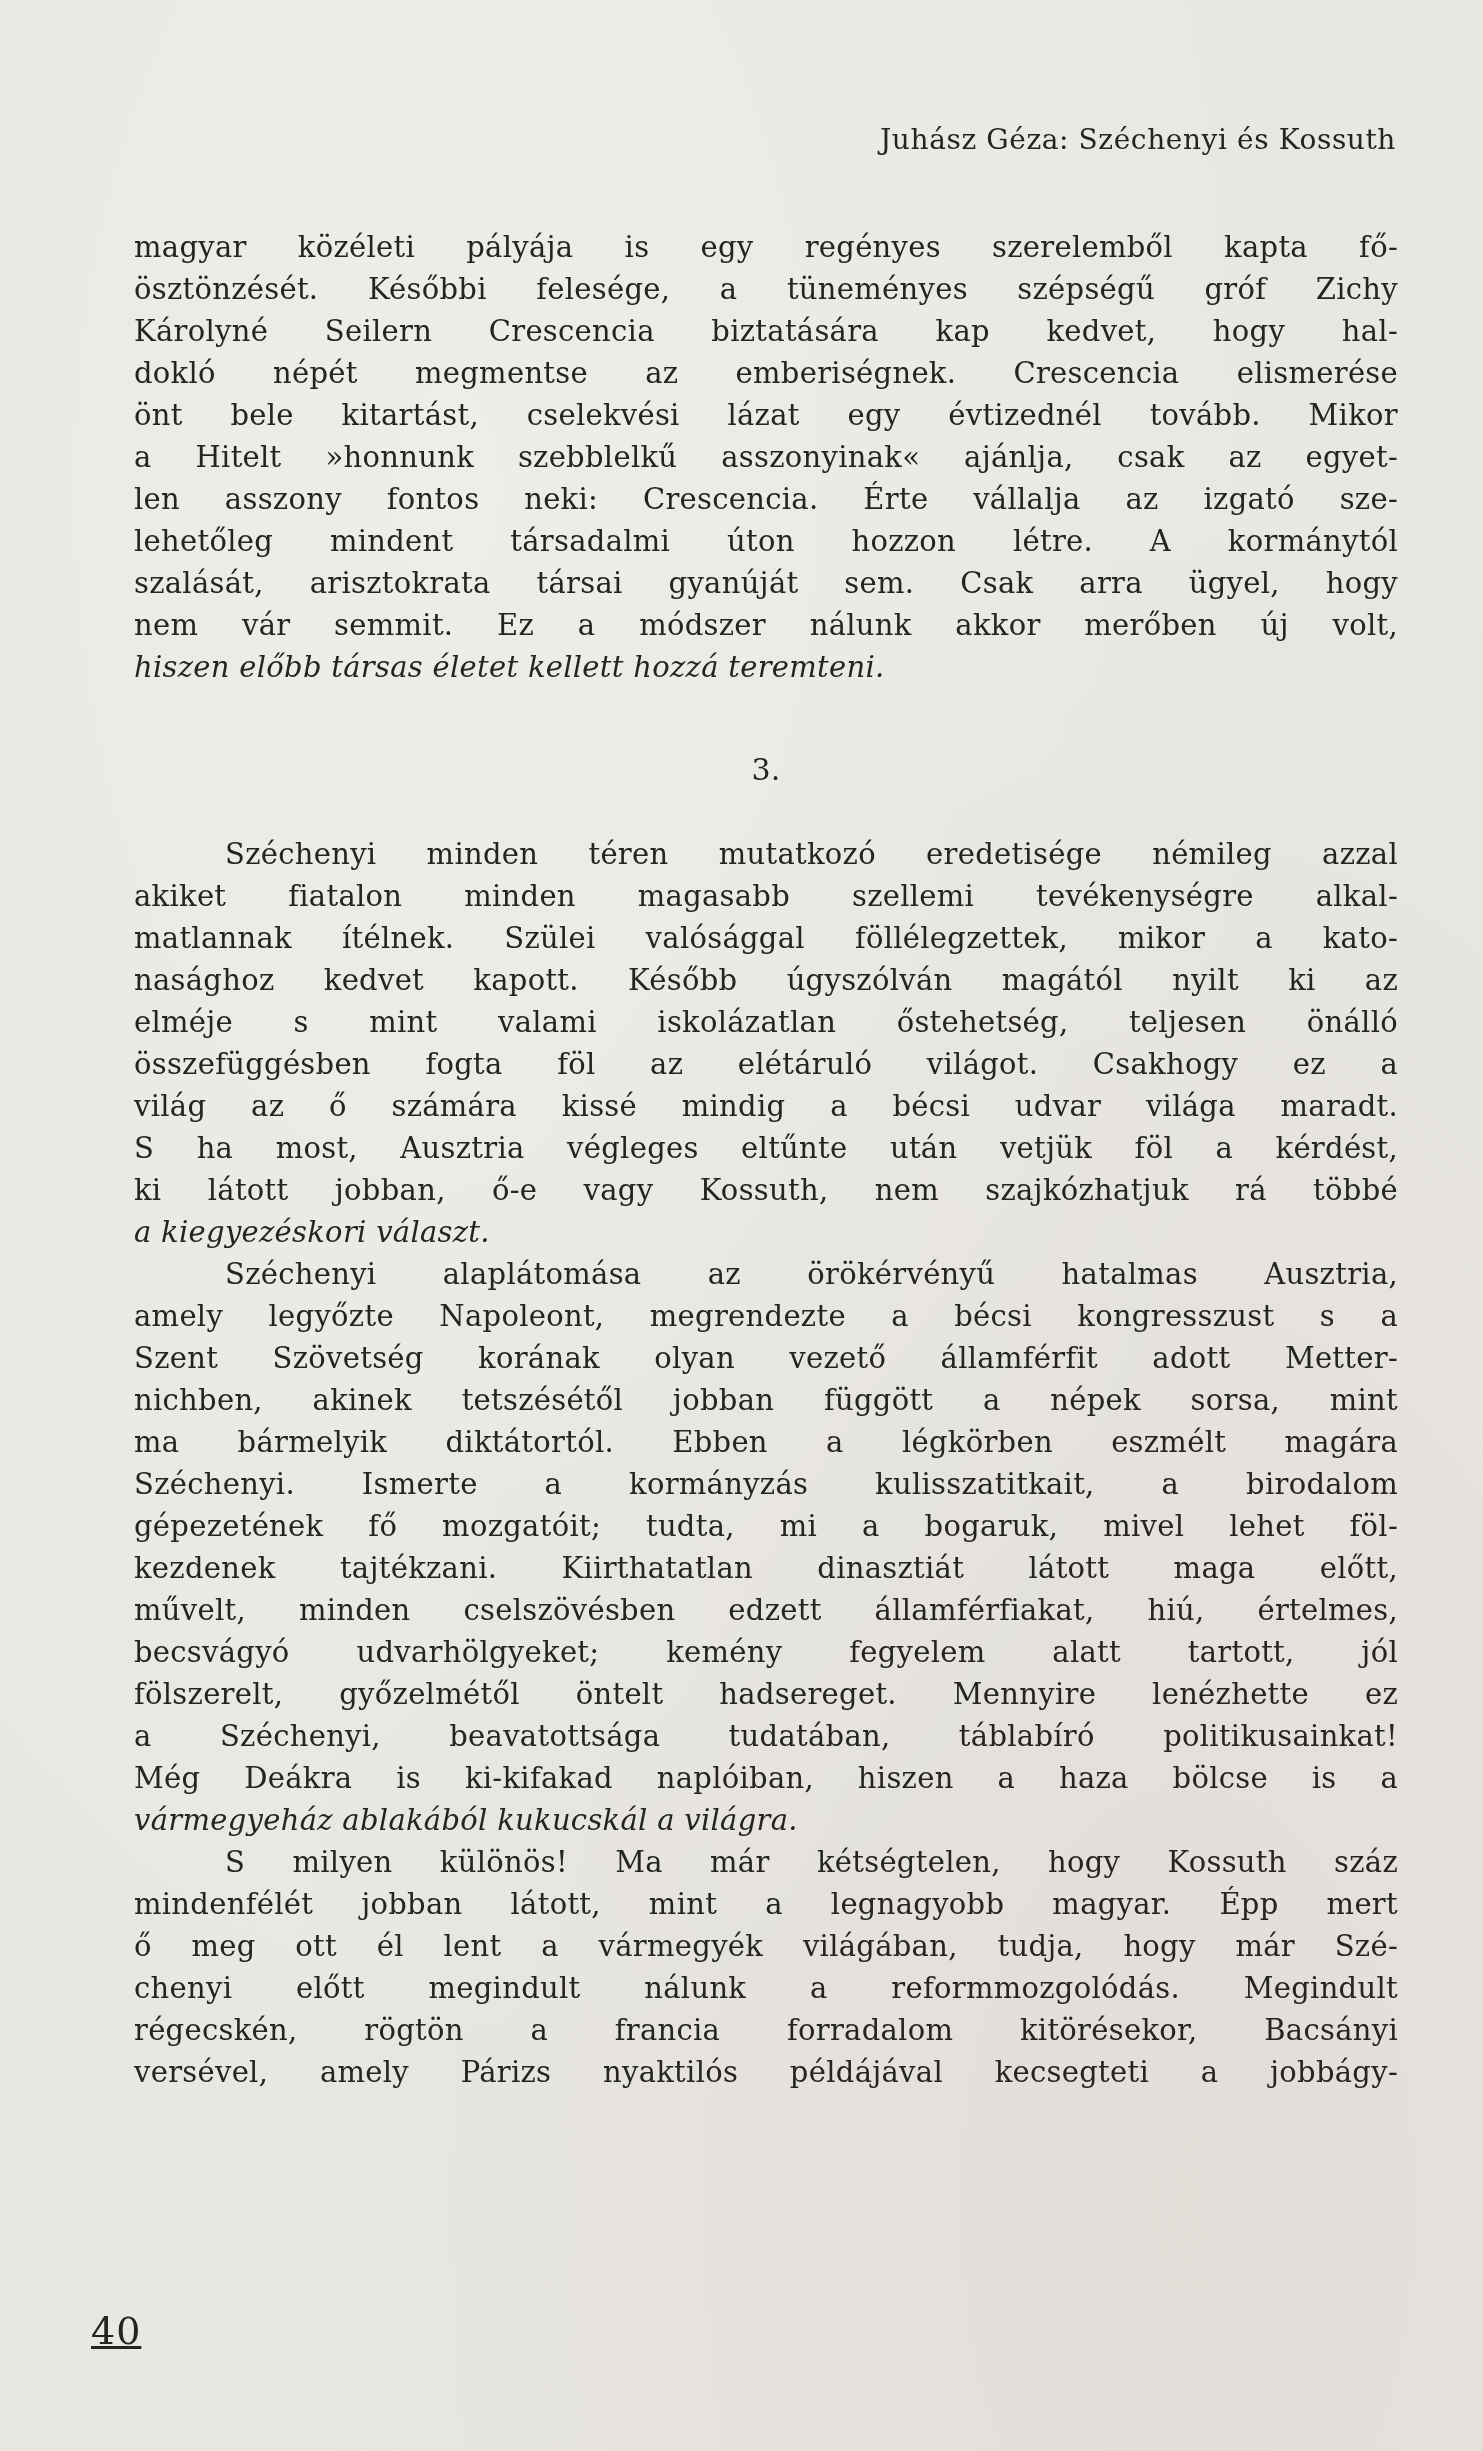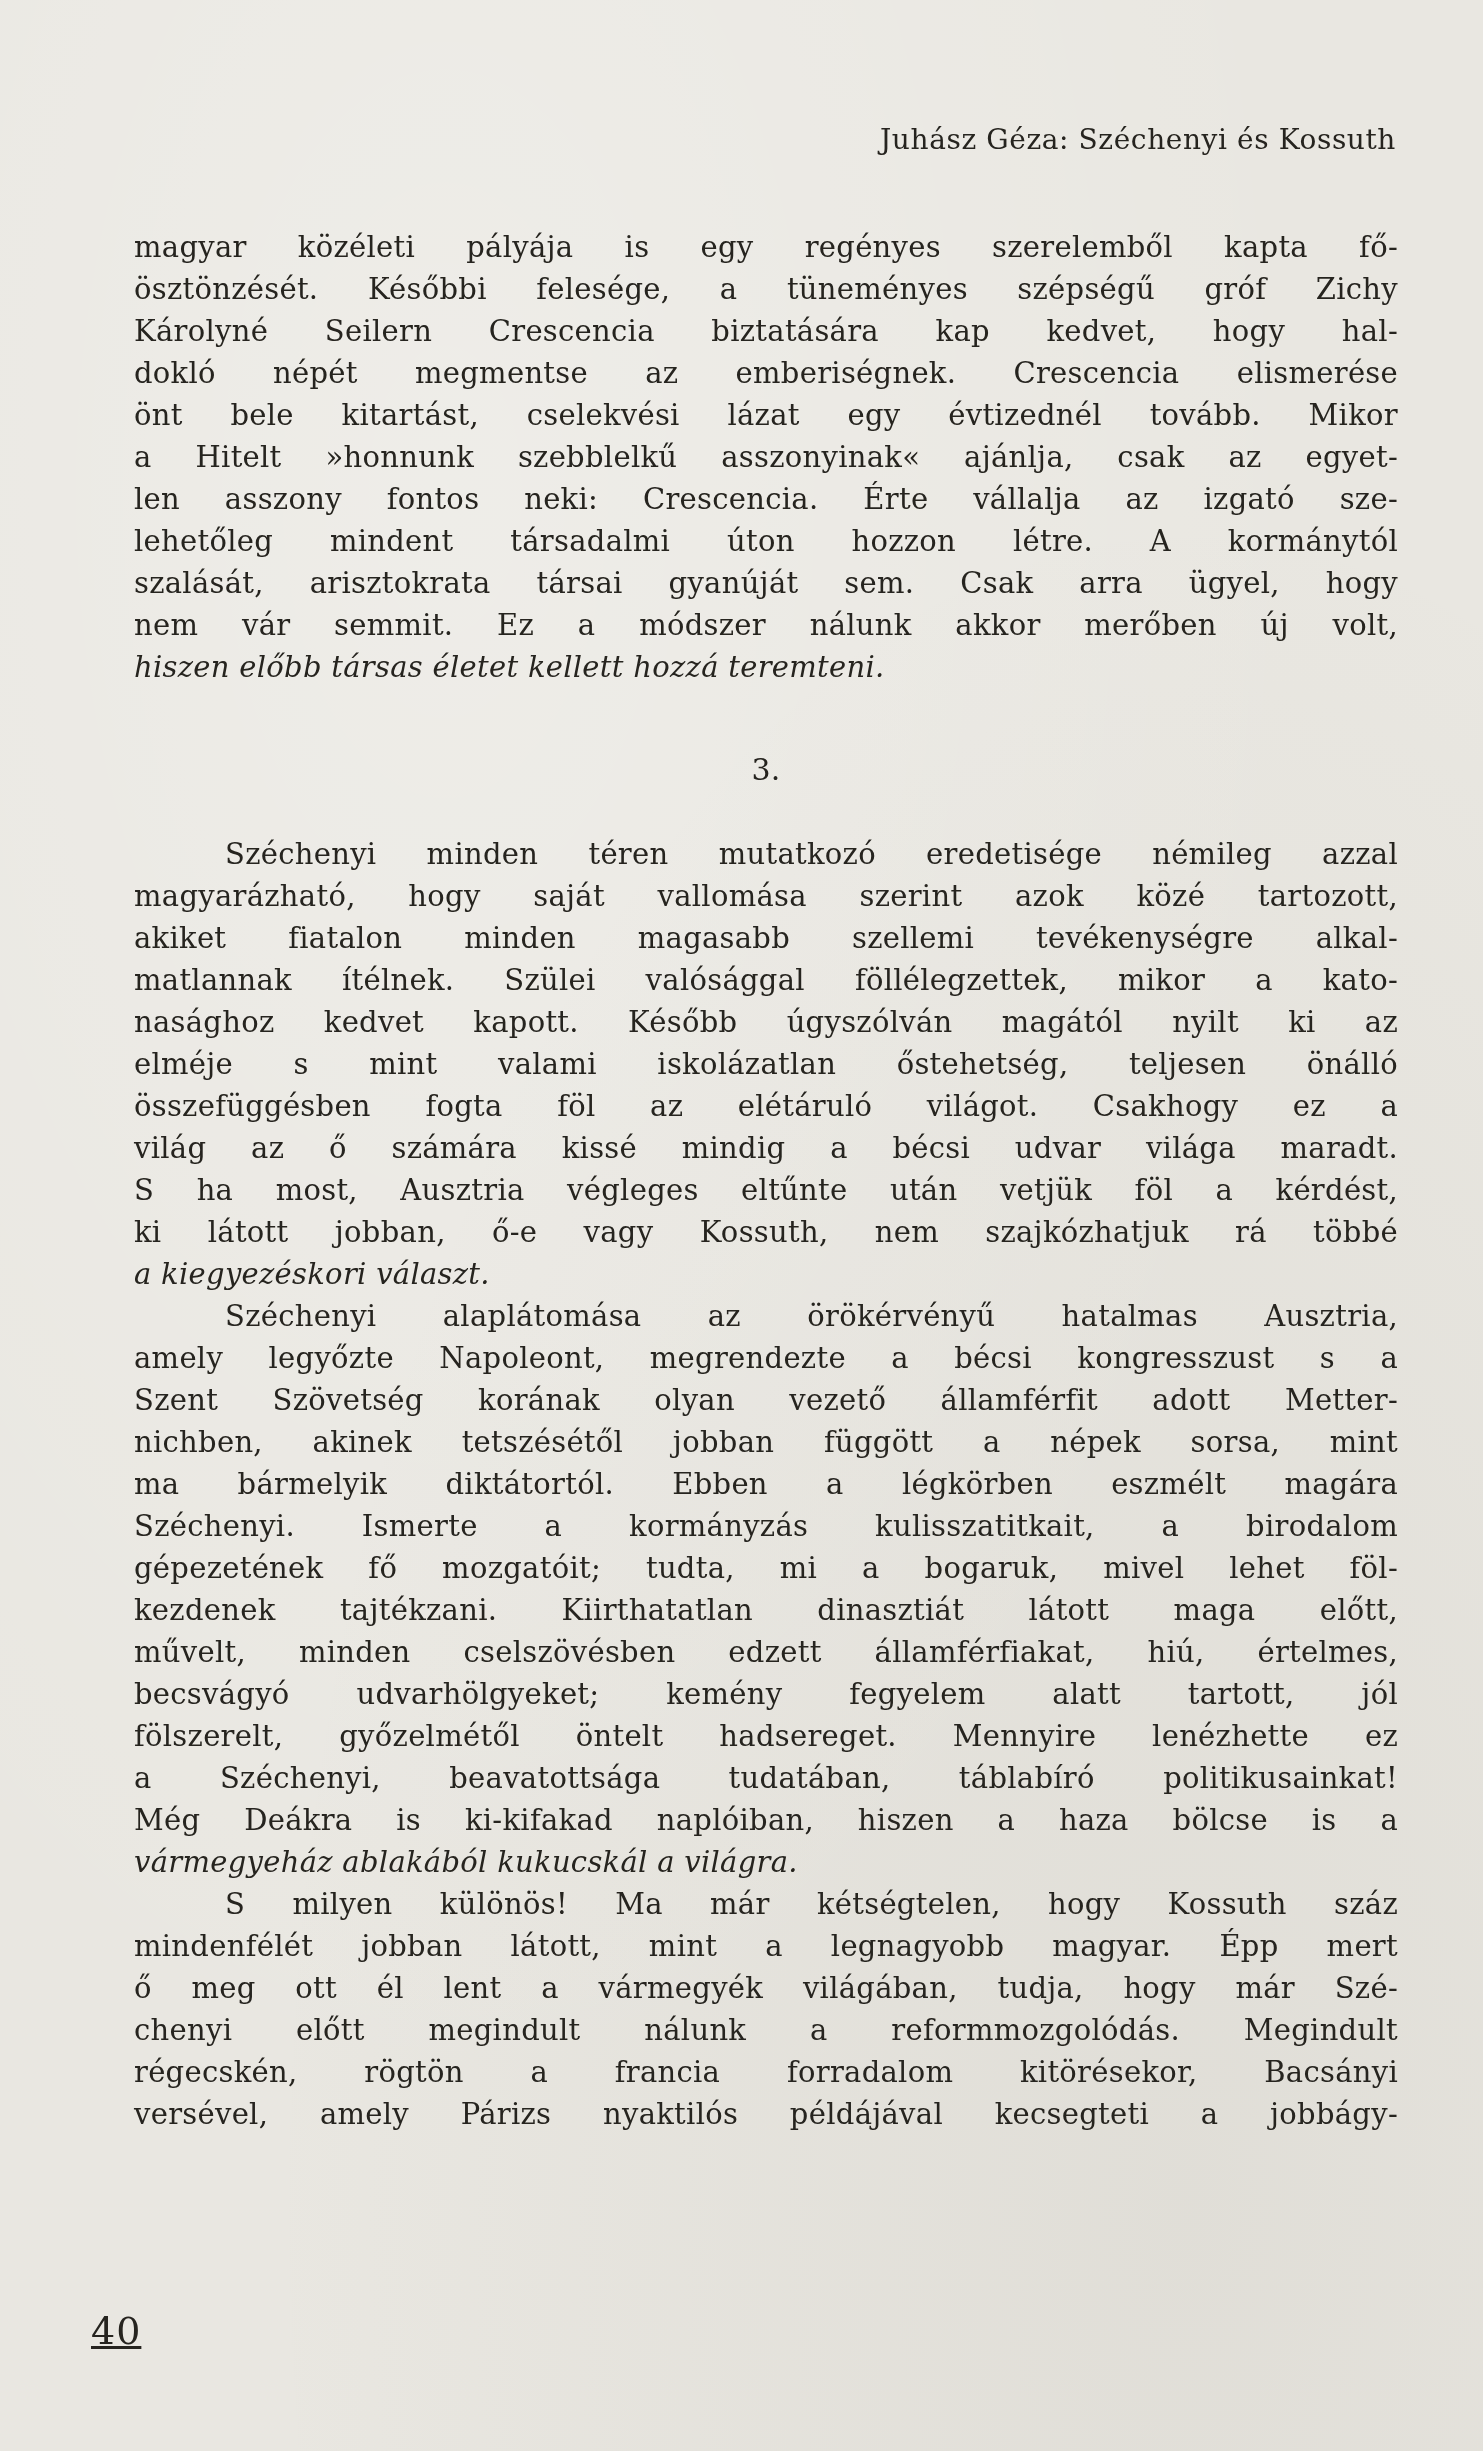--- a/index.html
+++ b/index.html
@@ -82,21 +82,20 @@
         <div class="line">a Hitelt »honnunk szebblelkű asszonyinak« ajánlja, csak az egyet-</div>
         <div class="line">len asszony fontos neki: Crescencia. Érte vállalja az izgató sze-</div>
         <div class="line">lehetőleg mindent társadalmi úton hozzon létre. A kormánytól</div>
         <div class="line">szalását, arisztokrata társai gyanúját sem. Csak arra ügyel, hogy</div>
         <div class="line">nem vár semmit. Ez a módszer nálunk akkor merőben új volt,</div>
         <div class="line flush-last">hiszen előbb társas életet kellett hozzá teremteni.</div>
       </div>
       <div class="section-heading">3.</div>
       <div class="paragraph">
         <div class="line indent">Széchenyi minden téren mutatkozó eredetisége némileg azzal</div>
-        <div class="line">magyarázható, hogy saját vallomása szerint azok közé tartozott,</div>
         <div class="line">akiket fiatalon minden magasabb szellemi tevékenységre alkal-</div>
         <div class="line">matlannak ítélnek. Szülei valósággal föllélegzettek, mikor a kato-</div>
         <div class="line">nasághoz kedvet kapott. Később úgyszólván magától nyilt ki az</div>
         <div class="line">elméje s mint valami iskolázatlan őstehetség, teljesen önálló</div>
         <div class="line">összefüggésben fogta föl az elétáruló világot. Csakhogy ez a</div>
         <div class="line">világ az ő számára kissé mindig a bécsi udvar világa maradt.</div>
         <div class="line">S ha most, Ausztria végleges eltűnte után vetjük föl a kérdést,</div>
         <div class="line">ki látott jobban, ő-e vagy Kossuth, nem szajkózhatjuk rá többé</div>
         <div class="line flush-last">a kiegyezéskori választ.</div>
       </div>

